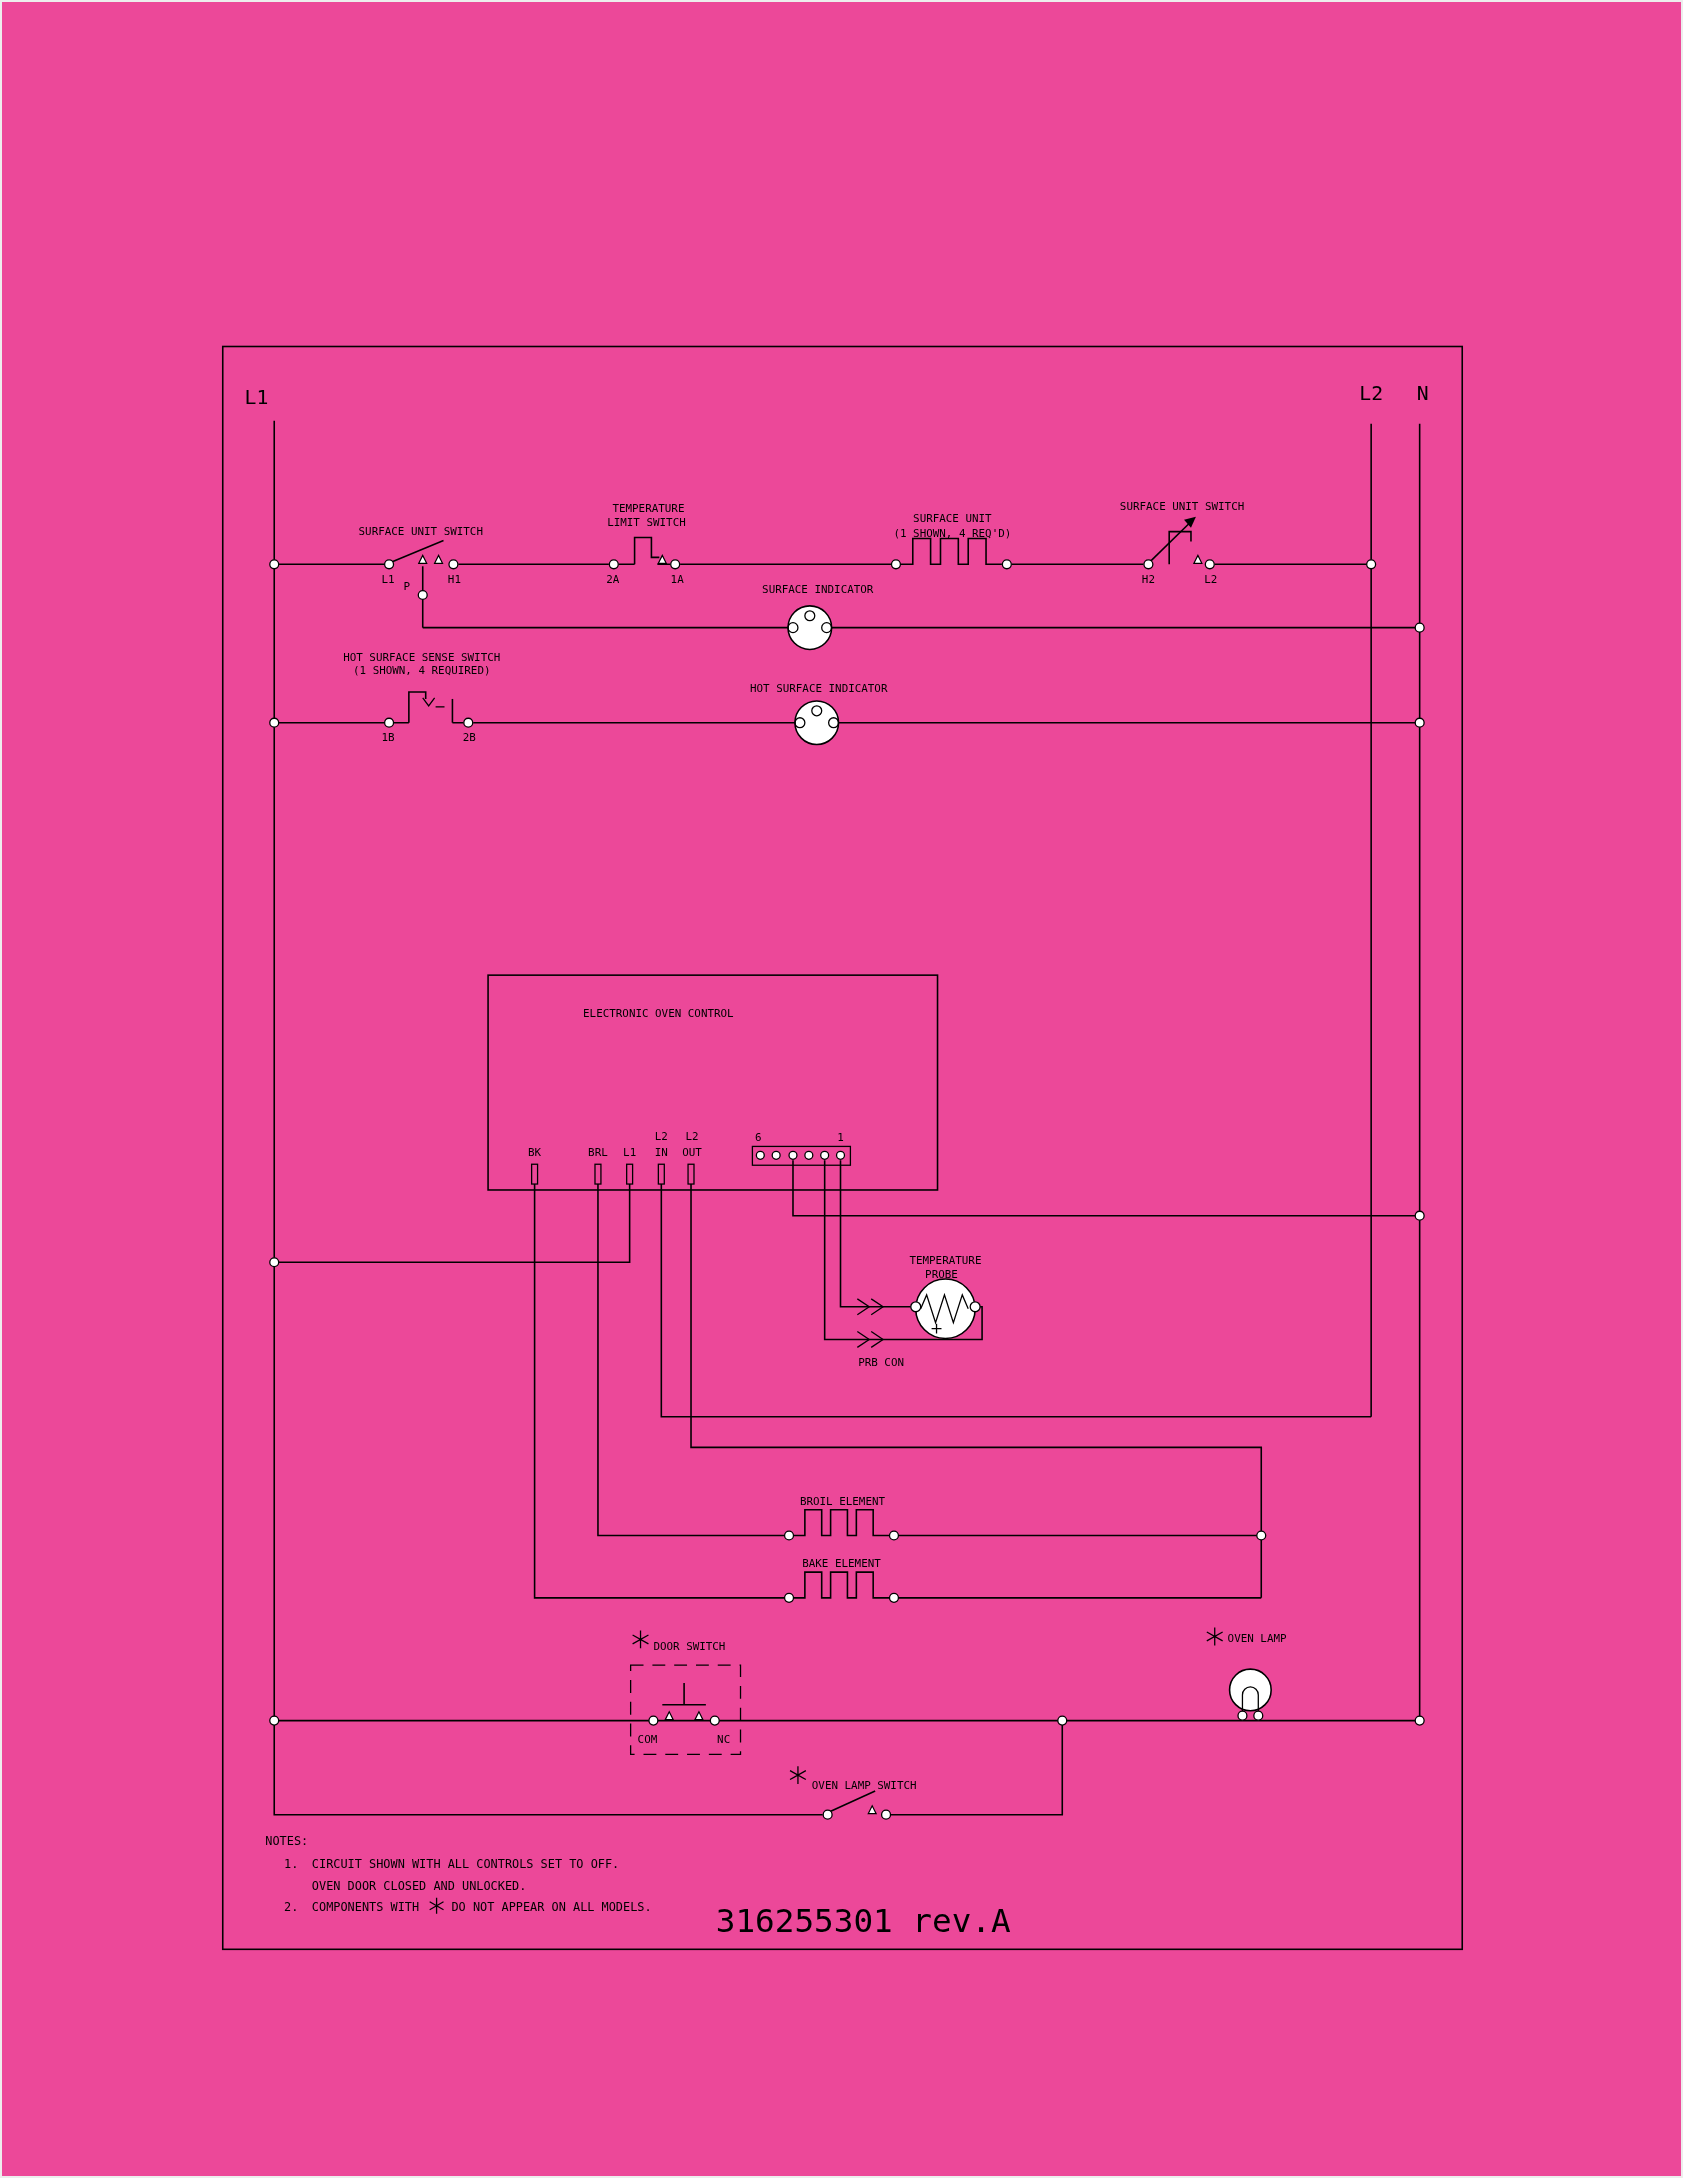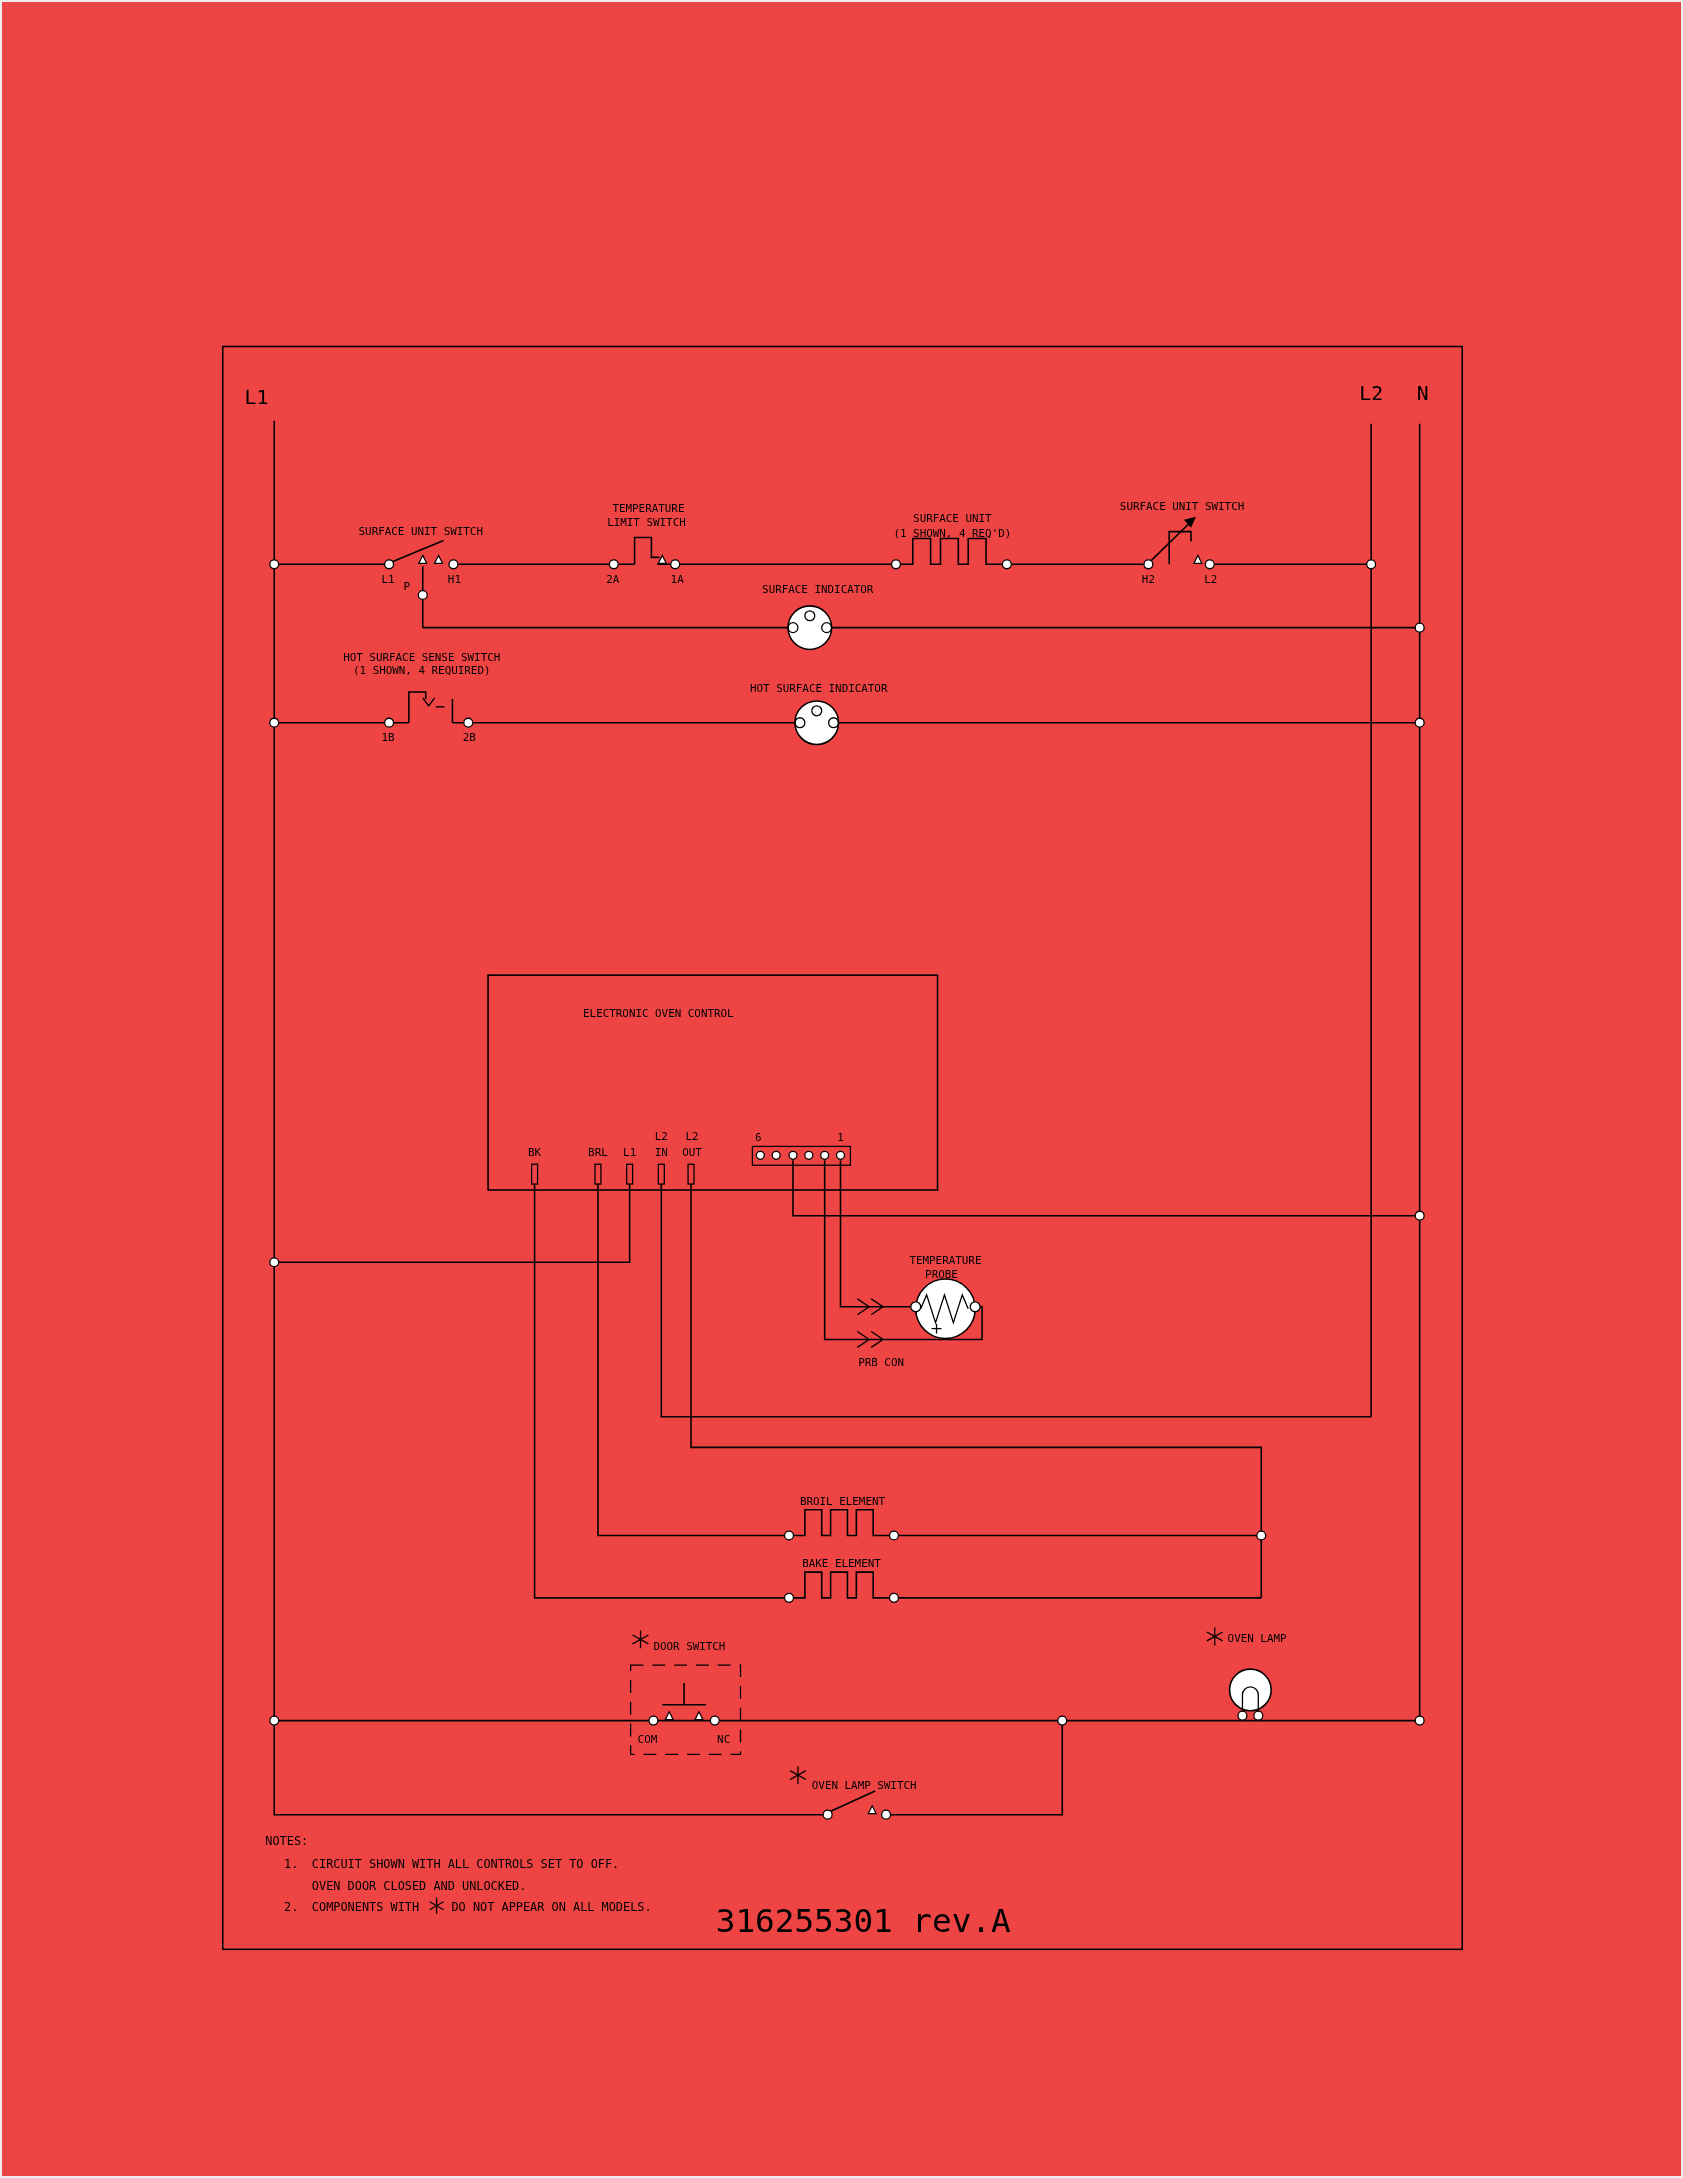--- a/index.html
+++ b/index.html
@@ -1,19 +1,19 @@
 <!DOCTYPE html>
 <html><head>
 <meta charset="utf-8">
 <style>
   html,body{margin:0;padding:0;background:#ffffff;}
   .sheet{
     position:relative;
     width:1683px;height:2178px;
-    background:#ef4444;
+    background:#ec4899;
     outline:2px solid #ededed;
     outline-offset:-2px;
     font-family:"DejaVu Sans Mono", monospace;
   }
   svg{position:absolute;left:0;top:0;}
   svg text{
     fill:#000;
     font-family:"DejaVu Sans Mono", monospace;
     font-size:11px;
   }

